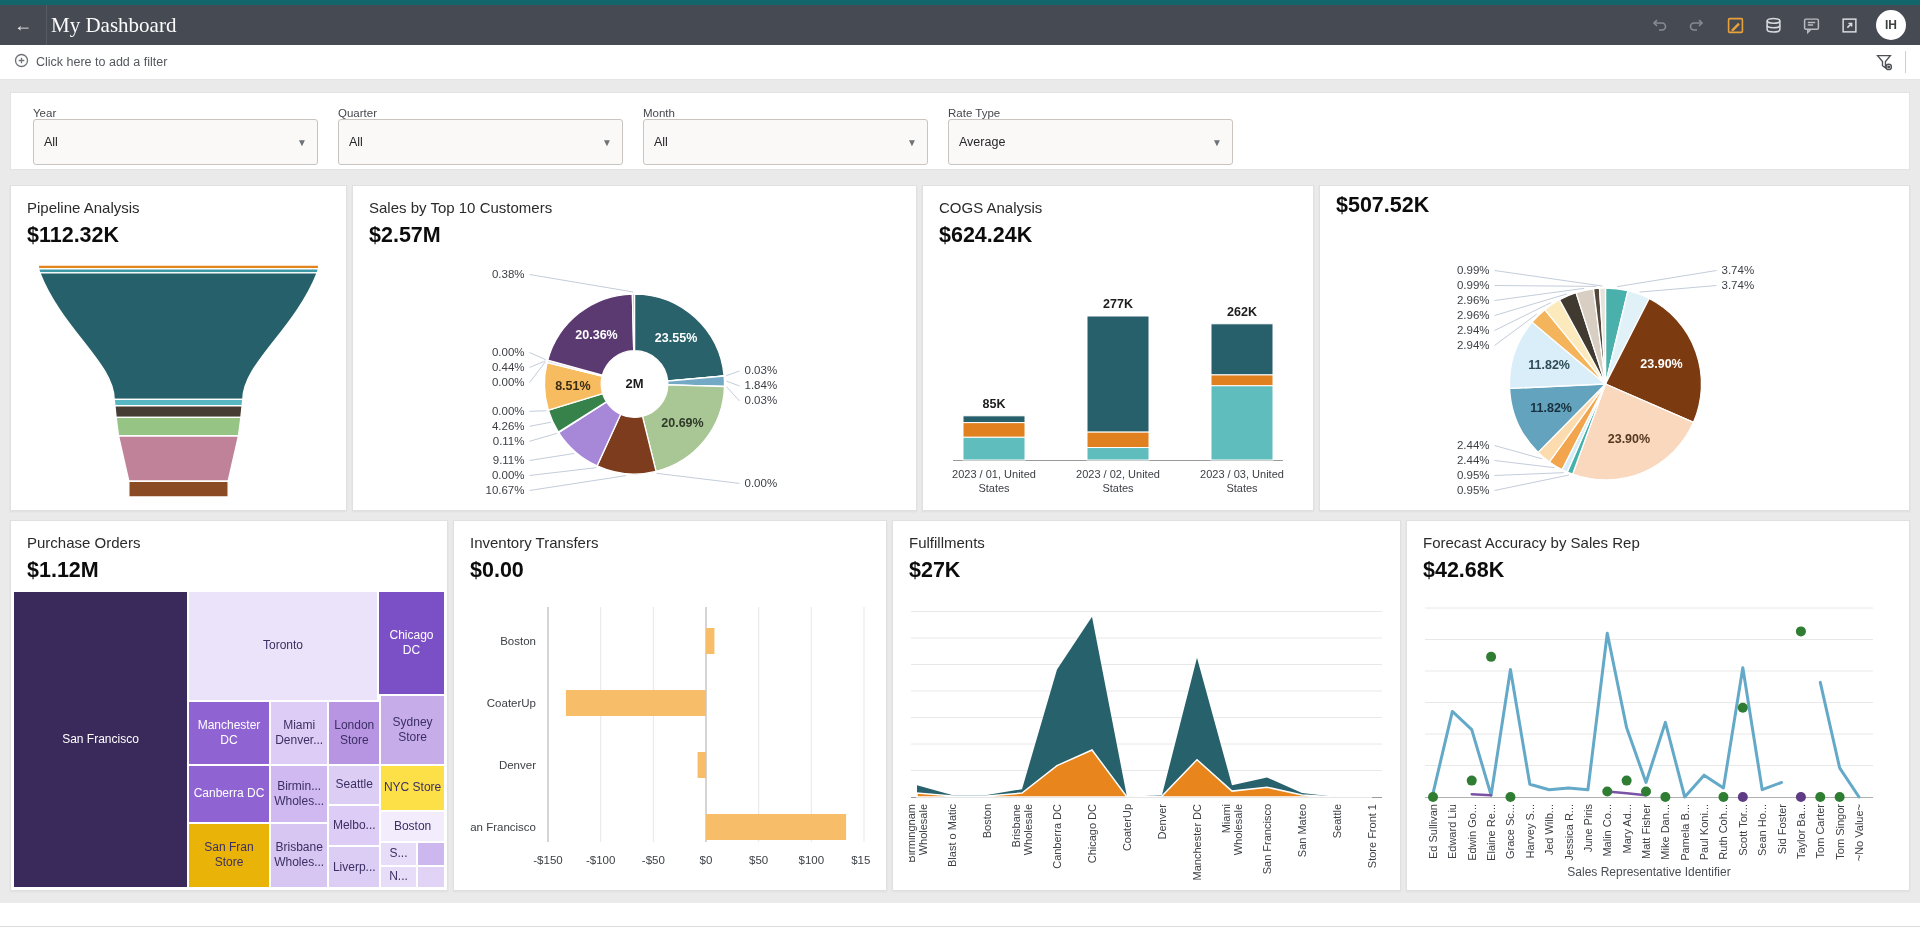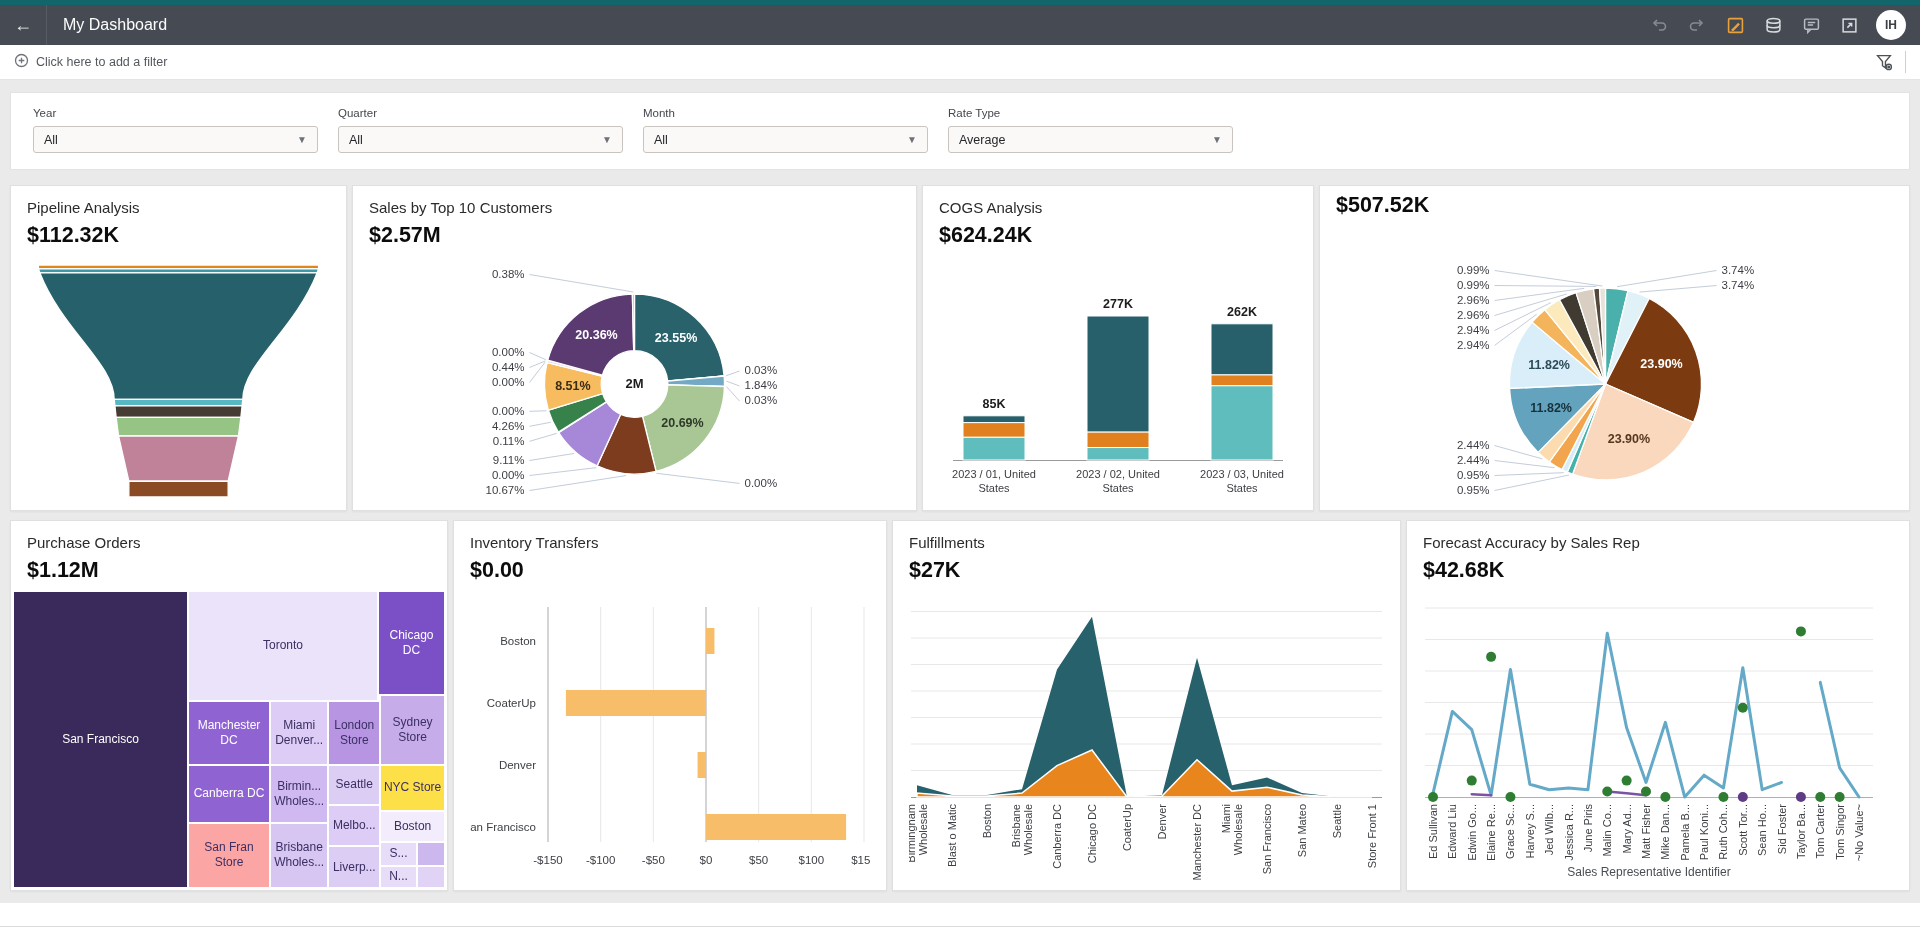--- a/index.html
+++ b/index.html
@@ -4,38 +4,38 @@
 <style>
   * { margin:0; padding:0; box-sizing:border-box; }
   html,body { width:1920px; height:930px; font-family:"Liberation Sans",sans-serif; background:#fff; overflow:hidden; }
   .page { width:1920px; height:930px; position:relative; background:#eaeaea; }
 
   
   .teal-strip { height:5px; background:#13656c; }
   .topbar { height:40px; background:#464b53; display:flex; align-items:center; color:#fff; }
   .back-btn { width:46px; height:40px; display:flex; align-items:center; justify-content:center; font-size:18px; color:#e8eaec; cursor:pointer; }
   .tb-sep { width:1px; height:40px; background:#575c64; }
-  .tb-title { font-size:16px; margin-left:16px; color:#fcfcfd; }
+  .tb-title { font-size:21px; margin-left:4px; color:#fcfcfd;font-family:Liberation Serif, serif; }
   .tb-spacer { flex:1; }
   .ibtn { width:38px; height:40px; display:flex; align-items:center; justify-content:center; cursor:pointer; }
   .ibtn svg { display:block; }
   .avatar { width:30px; height:30px; border-radius:50%; background:#fff; color:#3c4043; font-size:12px; font-weight:bold; display:flex; align-items:center; justify-content:center; margin:0 14px 0 8px; cursor:pointer; }
 
   
   .filter-add-row { height:35px; background:#fff; display:flex; align-items:center; padding:0 14px 0 14px; border-bottom:1px solid #e4e4e4; }
   .add-filter { display:flex; align-items:center; gap:7px; color:#54585e; font-size:12.5px; cursor:pointer; }
   .far-spacer { flex:1; }
   .filter-opts { display:flex; align-items:center; gap:12px; }
   .v-div { width:1px; height:22px; background:#cfcfcf; }
 
   
   .filter-card { margin:12px 10px 0 10px; height:78px; background:#fff; border:1px solid #e3e3e3; display:flex; align-items:flex-start; padding:14px 0 0 22px; gap:20px; }
   .fgroup { width:285px; }
-  .fgroup .flabel { font-size:11.5px; color:#44474c; margin-bottom:7px; }
-  .select { height:27px; background:#faf9f8; border:1px solid #c9c4c0; border-radius:3px; display:flex; align-items:center; padding:0 10px; font-size:12.5px; color:#26272a; cursor:pointer; }
+  .fgroup .flabel { font-size:11.5px; color:#44474c; }
+  .select { height:46px; background:#faf9f8; border:1px solid #c9c4c0; border-radius:3px; display:flex; align-items:center; padding:0 10px; font-size:12.5px; color:#26272a; cursor:pointer; }
   .select .sval { flex:1; }
   .select .chev { color:#6e7277; font-size:10px; }
 
   
   .row { display:flex; gap:5px; margin:0 10px; }
   .row1 { margin-top:15px; height:326px; }
   .row2 { margin-top:9px; height:371px; }
   .card { background:#fff; border:1px solid #e0e0e0; position:relative; box-shadow:0 1px 2px rgba(0,0,0,.05); }
   .card h3 { font-size:15px; font-weight:400; color:#2b2b2b; padding:13px 16px 0 16px; }
   .card .val { font-size:21.5px; font-weight:700; color:#0c0c0c; padding:7px 16px 0 16px; }
@@ -344,21 +344,21 @@
             </div>
             <div class="cell" style="left: 59.5%; top: 58.5%; width: 13.5%; height: 19.5%; background: rgb(207, 185, 240);">
               <span>Birmin... Wholes...</span>
             </div>
             <div class="cell" style="left: 73%; top: 58.5%; width: 12%; height: 13.5%; background: rgb(219, 205, 244);">
               <span>Seattle</span>
             </div>
             <div class="cell" style="left: 85%; top: 58.5%; width: 15%; height: 15.5%; background: #fde047;">
               <span>NYC Store</span>
             </div>
-            <div class="cell" style="left: 40.5%; top: 78%; width: 19%; height: 22%; background: #fca5a5;">
+            <div class="cell" style="left: 40.5%; top: 78%; width: 19%; height: 22%; background: #eab308;">
               <span>San Fran Store</span>
             </div>
             <div class="cell" style="left: 59.5%; top: 78%; width: 13.5%; height: 22%; background: rgb(215, 198, 242);">
               <span>Brisbane Wholes...</span>
             </div>
             <div class="cell" style="left: 73%; top: 72%; width: 12%; height: 14%; background: rgb(221, 205, 246);">
               <span>Melbo...</span>
             </div>
             <div class="cell" style="left: 73%; top: 86%; width: 12%; height: 14%; background: rgb(219, 205, 244);">
               <span>Liverp...</span>

